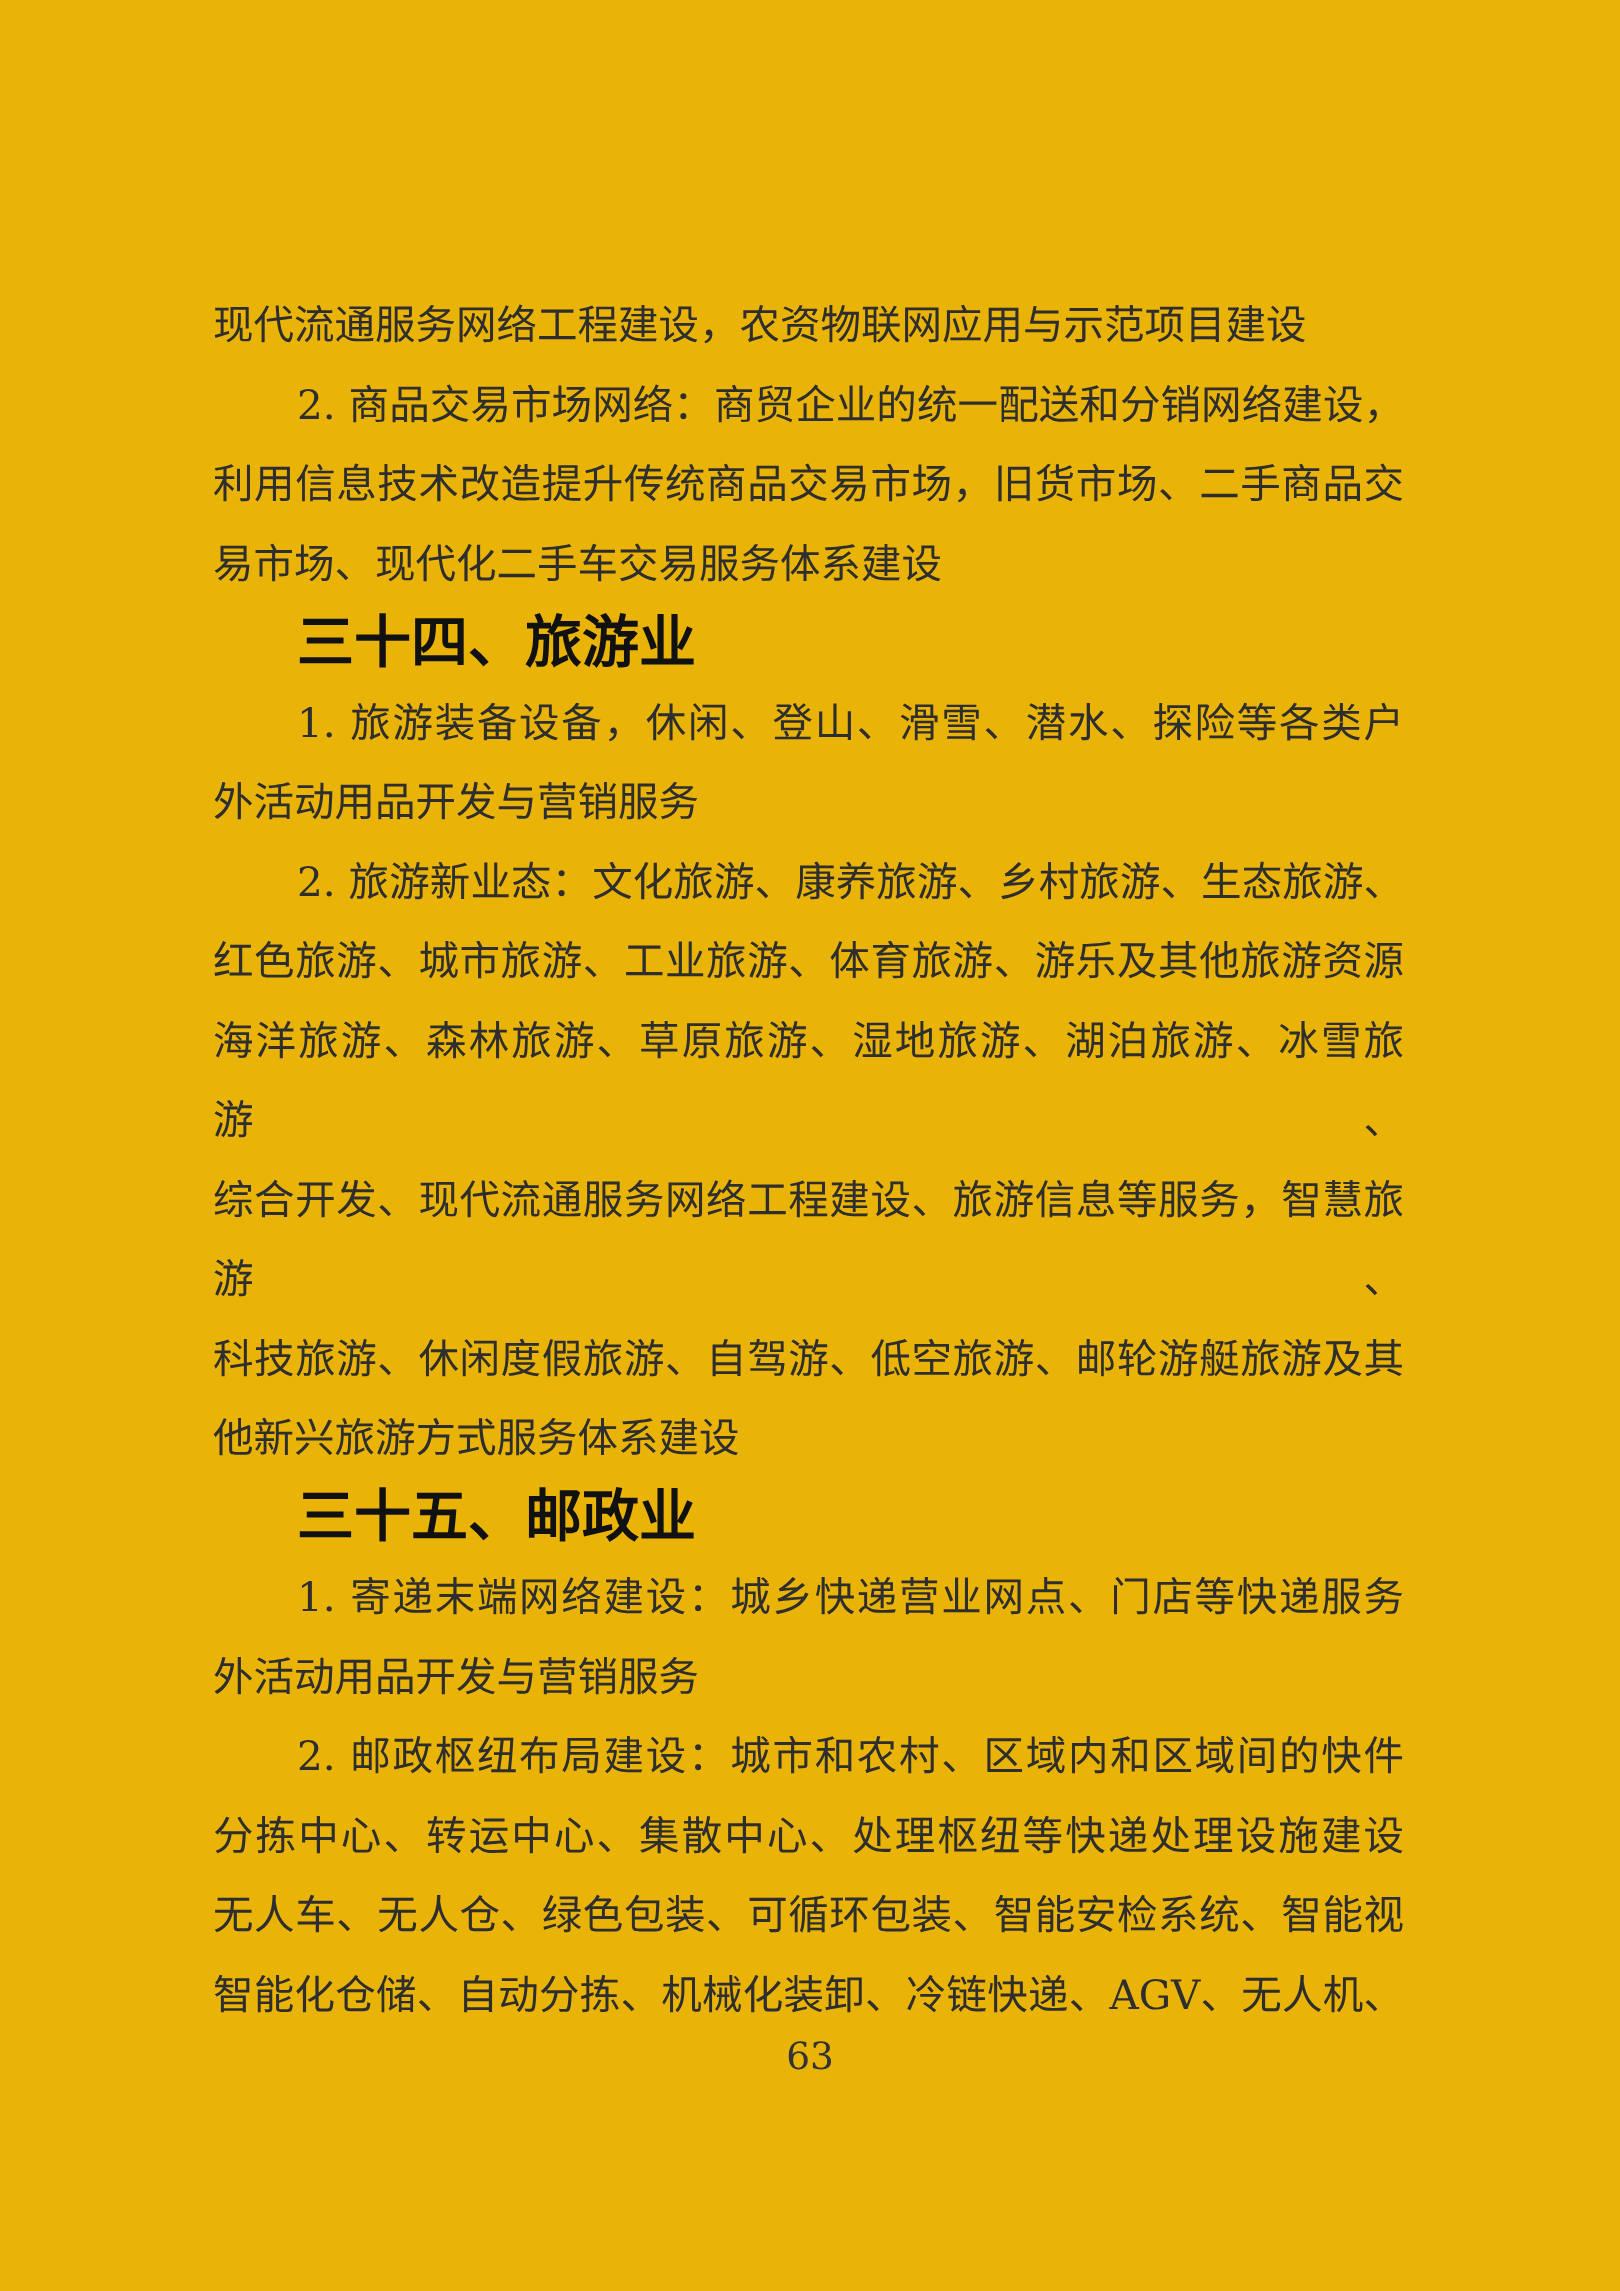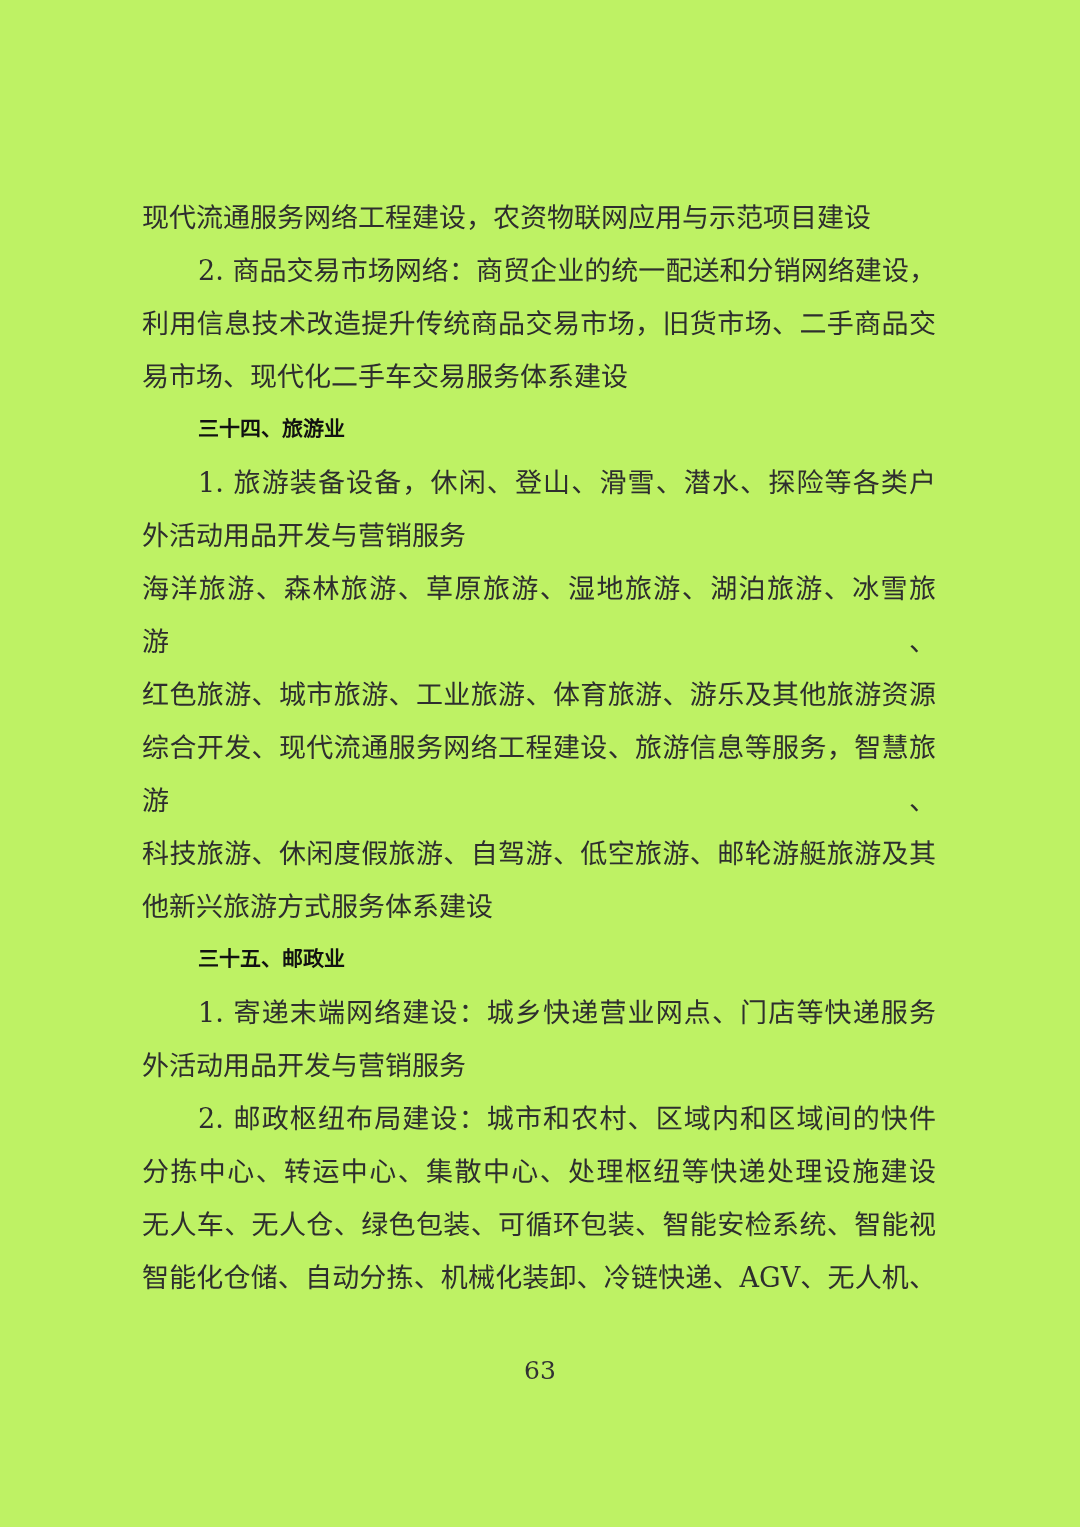--- a/index.html
+++ b/index.html
@@ -7,21 +7,21 @@
     padding: 0;
     background: #ffffff;
     width: 1080px;
     height: 1527px;
     overflow: hidden;
   }
   .page {
     position: relative;
     width: 1080px;
     height: 1527px;
-    background: #bef264;
+    background: #eab308;
     font-family: "DejaVu Serif", "Liberation Serif", serif;
     color: #2e2e2e;
   }
   .content {
     position: absolute;
     left: 142px;
     top: 191px;
     width: 794px;
   }
   .line {
@@ -34,23 +34,23 @@
   }
   .line.just {
     white-space: normal;
     text-align: justify;
     text-align-last: justify;
   }
   .line.ind {
     text-indent: 56px;
   }
   .line.heading {
-    font-family: Liberation Serif, serif;
+    font-family: Liberation Sans, sans-serif;
     font-weight: 700;
-    font-size: 21px;
+    font-size: 38px;
     color: #111111;
   }
   .footer {
     position: absolute;
     left: 0;
     top: 1355px;
     width: 1080px;
     text-align: center;
     font-size: 25px;
     line-height: 32px;
@@ -63,22 +63,23 @@
 
 <div class="page">
   <div class="content">
       <div class="line">现代流通服务网络工程建设，农资物联网应用与示范项目建设</div>
       <div class="line just ind">2. 商品交易市场网络：商贸企业的统一配送和分销网络建设，</div>
       <div class="line just">利用信息技术改造提升传统商品交易市场，旧货市场、二手商品交</div>
       <div class="line">易市场、现代化二手车交易服务体系建设</div>
       <div class="line heading ind">三十四、旅游业</div>
       <div class="line just ind">1. 旅游装备设备，休闲、登山、滑雪、潜水、探险等各类户</div>
       <div class="line">外活动用品开发与营销服务</div>
+      <div class="line just ind">2. 旅游新业态：文化旅游、康养旅游、乡村旅游、生态旅游、</div>
+      <div class="line just">红色旅游、城市旅游、工业旅游、体育旅游、游乐及其他旅游资源</div>
       <div class="line just">海洋旅游、森林旅游、草原旅游、湿地旅游、湖泊旅游、冰雪旅游、</div>
-      <div class="line just">红色旅游、城市旅游、工业旅游、体育旅游、游乐及其他旅游资源</div>
       <div class="line just">综合开发、现代流通服务网络工程建设、旅游信息等服务，智慧旅游、</div>
       <div class="line just">科技旅游、休闲度假旅游、自驾游、低空旅游、邮轮游艇旅游及其</div>
       <div class="line">他新兴旅游方式服务体系建设</div>
       <div class="line heading ind">三十五、邮政业</div>
       <div class="line just ind">1. 寄递末端网络建设：城乡快递营业网点、门店等快递服务</div>
       <div class="line">外活动用品开发与营销服务</div>
       <div class="line just ind">2. 邮政枢纽布局建设：城市和农村、区域内和区域间的快件</div>
       <div class="line just">分拣中心、转运中心、集散中心、处理枢纽等快递处理设施建设</div>
       <div class="line just">无人车、无人仓、绿色包装、可循环包装、智能安检系统、智能视</div>
       <div class="line just">智能化仓储、自动分拣、机械化装卸、冷链快递、AGV、无人机、</div>

